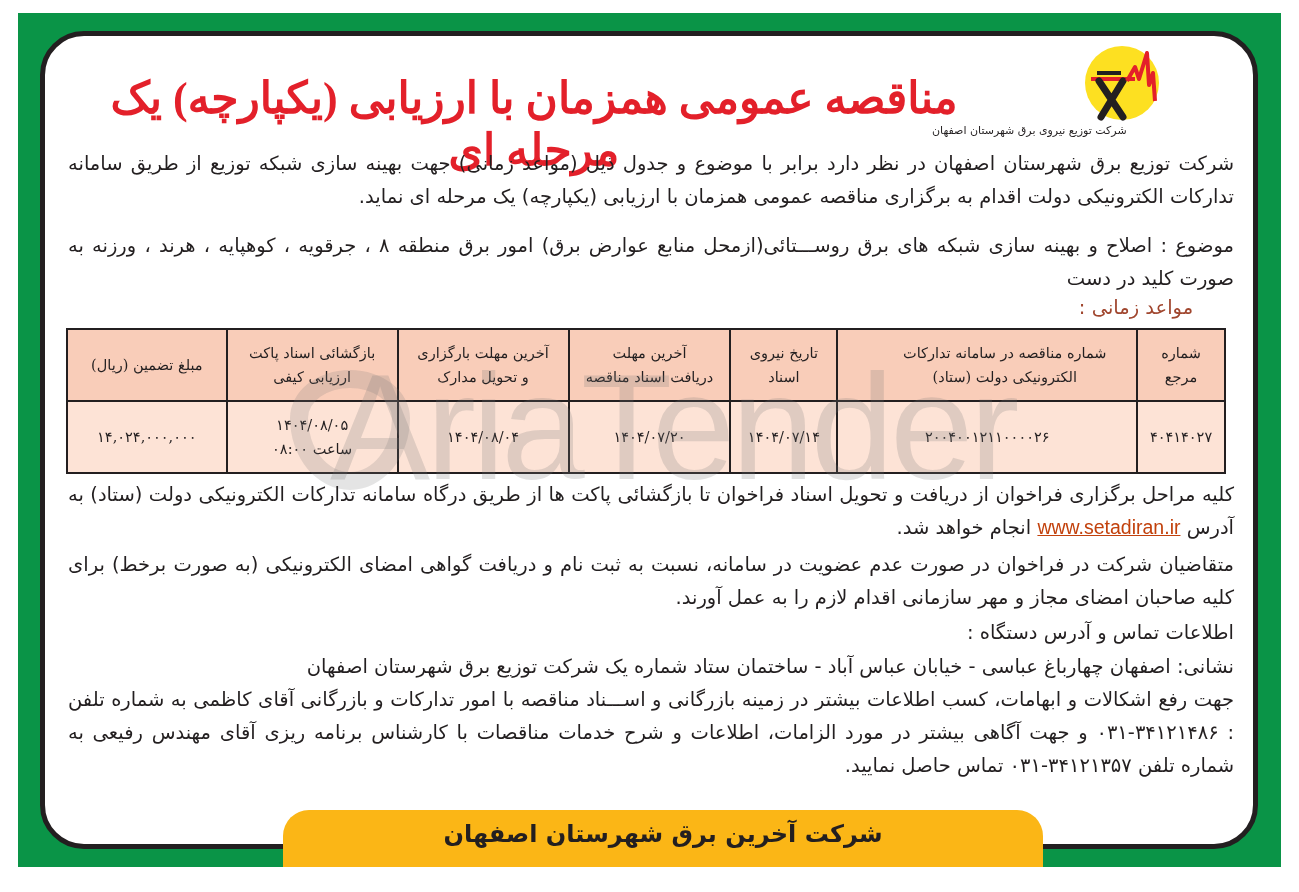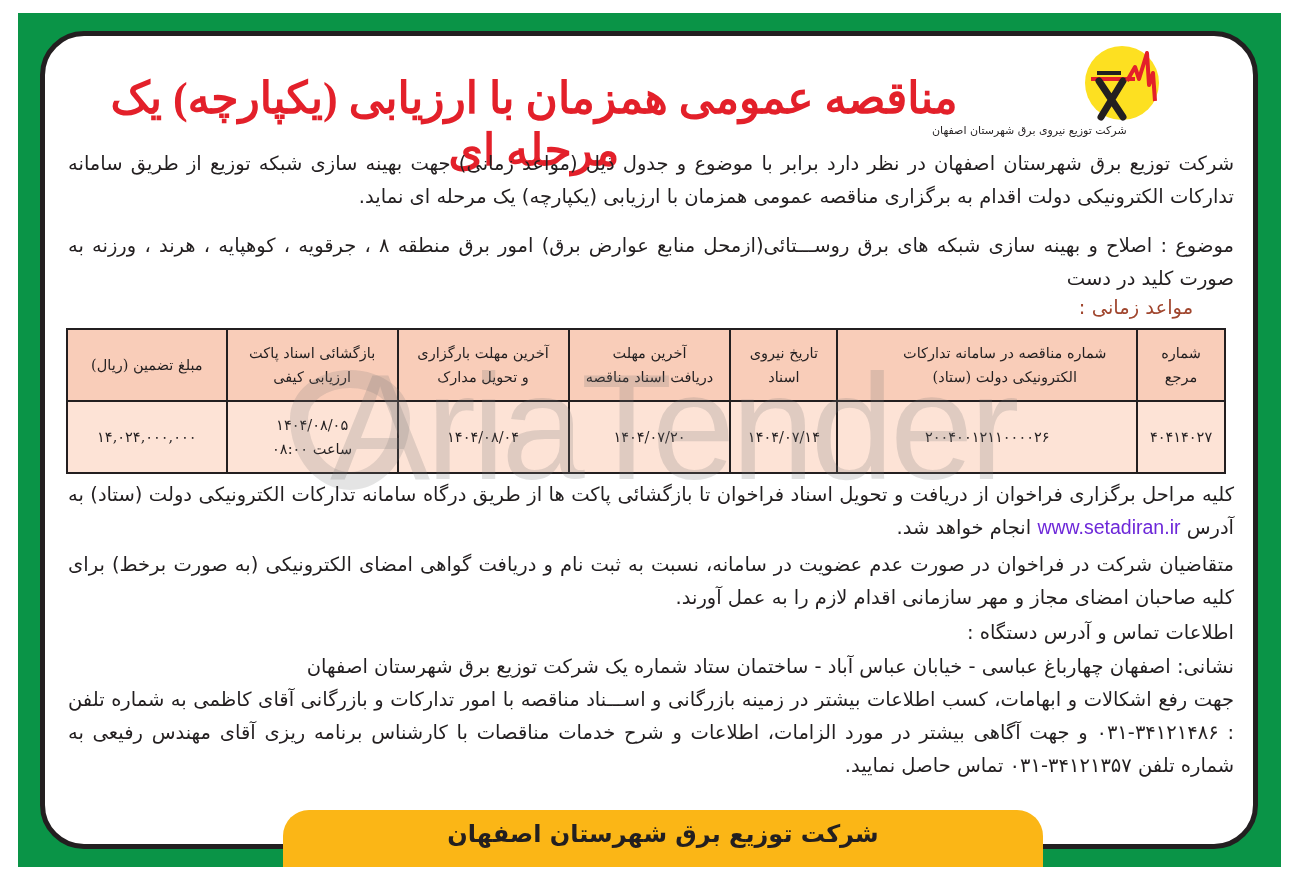--- a/index.html
+++ b/index.html
@@ -27,21 +27,21 @@
                font-size:19.5px; color:#a0462e; z-index:2; }
   table.sched { position:absolute; left:66px; top:328px; width:1160px; height:142px; border-collapse:collapse; direction:rtl; z-index:0; }
   table.sched th, table.sched td { border:2.5px solid #231f20; text-align:center; font-weight:normal;
                font-family:"DejaVu Serif", serif; font-size:14.5px; color:#231f20; padding:4px 6px; line-height:24px; }
   table.sched th { background:#f9cdb9; height:62px; }
   table.sched td { background:#fde3d6; height:62px; }
   .p3 { top:478px; }
   .p4 { top:548px; }
   .p5 { top:616px; }
   .p6 { top:650px; }
-  .link { color:#6d28d9; font-family:"Liberation Sans", sans-serif; }
+  .link { color:#c2410c; font-family:"Liberation Sans", sans-serif;text-decoration:underline; }
   .footer-tab { position:absolute; left:283px; top:810px; width:760px; height:57px; background:#fbb616;
                 border-radius:26px 26px 0 0; z-index:3; }
   .footer-text { position:absolute; left:0; top:10px; width:760px; text-align:center; direction:rtl;
                  font-weight:bold; font-size:24px; color:#231f20; }
   .cell-line { display:block; }
 </style>
 </head>
 <body>
 
 <div class="frame"></div>
@@ -120,14 +120,14 @@
   <span>کلیه مراحل برگزاری فراخوان از دریافت و تحویل اسناد فراخوان تا بازگشائی پاکت ها از طریق درگاه سامانه تدارکات الکترونیکی دولت (ستاد) به آدرس </span><span class="link">www.setadiran.ir</span><span> انجام خواهد شد.</span>
 </div>
 
 <div class="body-text p4">متقاضیان شرکت در فراخوان در صورت عدم عضویت در سامانه، نسبت به ثبت نام و دریافت گواهی امضای الکترونیکی (به صورت برخط) برای کلیه صاحبان امضای مجاز و مهر سازمانی اقدام لازم را به عمل آورند.</div>
 
 <div class="body-text p5">اطلاعات تماس و آدرس دستگاه :</div>
 <div class="body-text p6">نشانی: اصفهان چهارباغ عباسی - خیابان عباس آباد - ساختمان ستاد شماره یک شرکت توزیع برق شهرستان اصفهان</div>
 <div class="body-text" style="top:683px;">جهت رفع اشکالات و ابهامات، کسب اطلاعات بیشتر در زمینه بازرگانی و اســـناد مناقصه با امور تدارکات و بازرگانی آقای کاظمی به شماره تلفن : ۳۴۱۲۱۴۸۶-۰۳۱ و جهت آگاهی بیشتر در مورد الزامات، اطلاعات و شرح خدمات مناقصات با کارشناس برنامه ریزی آقای مهندس رفیعی به شماره تلفن ۳۴۱۲۱۳۵۷-۰۳۱ تماس حاصل نمایید.</div>
 
 <div class="footer-tab">
-  <div class="footer-text">شرکت توزیع برق شهرستان اصفهان</div>
+  <div class="footer-text">شرکت آخرین برق شهرستان اصفهان</div>
 </div>
 
 </body></html>

